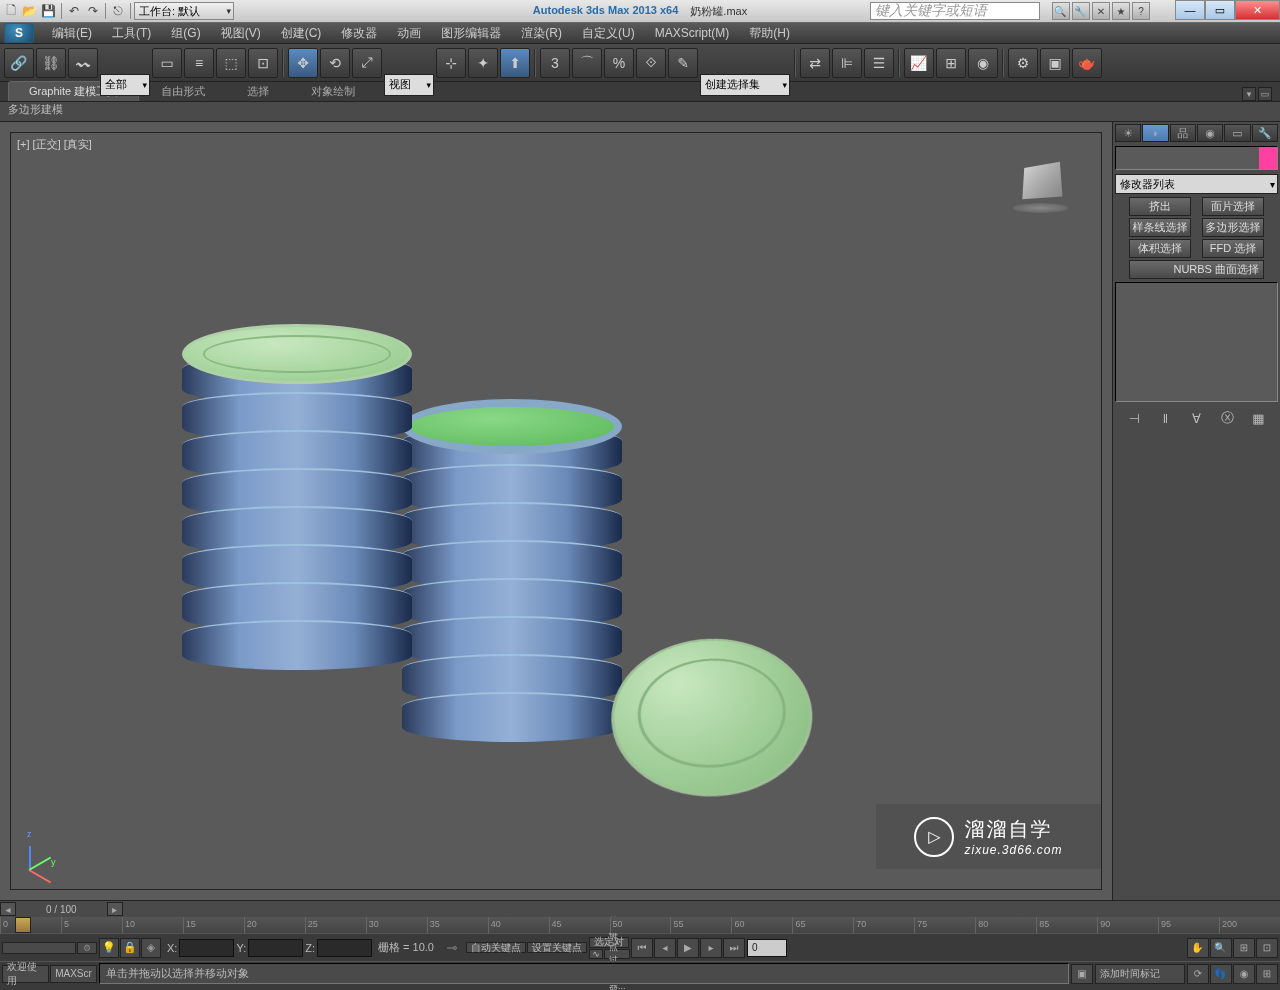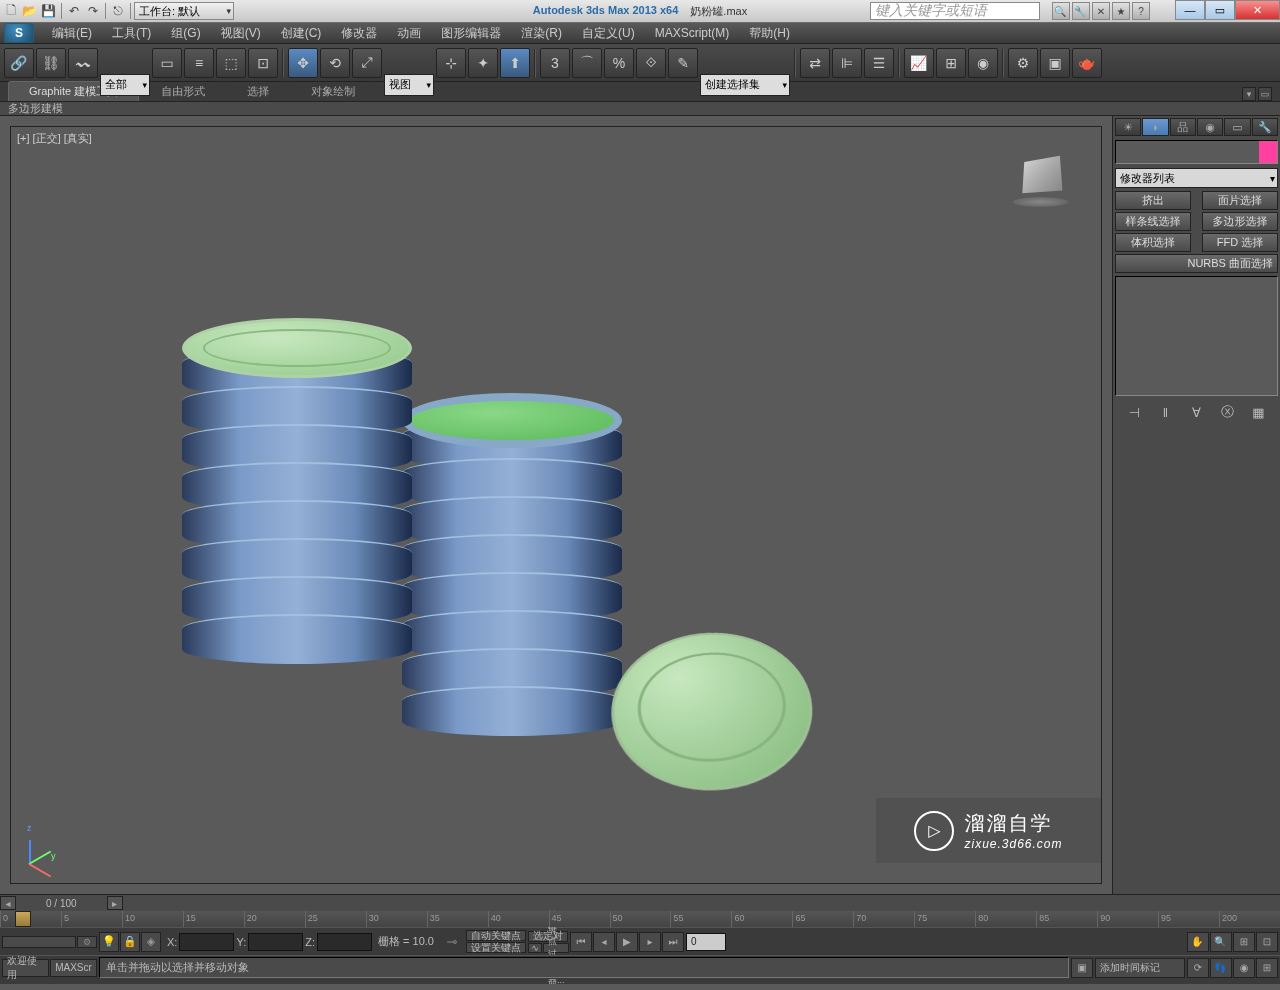--- a/index.html
+++ b/index.html
@@ -38,21 +38,21 @@
     .tool-sep { width: 2px; height: 28px; background: #2a2a2a; border-right: 1px solid #5a5a5a; margin: 0 2px; }
     
     
     .ribbon-tabs { height: 20px; background: #3a3a3a; display: flex; align-items: flex-end; padding-left: 8px; gap: 2px; border-bottom: 1px solid #222; }
     .ribbon-tab { padding: 2px 20px; font-size: 11px; color: #aaa; background: #3a3a3a; border-radius: 3px 3px 0 0; }
     .ribbon-tab.active { background: #555; color: #ddd; border: 1px solid #666; border-bottom: none; }
     .ribbon-dd { margin-left: auto; margin-right: 8px; display: flex; gap: 2px; }
     .ribbon-dd-btn { width: 14px; height: 14px; background: #444; border: 1px solid #222; display: flex; align-items: center; justify-content: center; font-size: 9px; color: #aaa; }
     
     
-    .ribbon-content { height: 14px; background: #4a4a4a; display: flex; align-items: center; padding: 0 8px; border-bottom: 1px solid #222; }
+    .ribbon-content { height: 20px; background: #4a4a4a; display: flex; padding: 0 8px; border-bottom: 1px solid #222; }
     .ribbon-label { font-size: 11px; color: #bbb; }
     
     
     .main-area { display: flex; height: calc(100% - 22px - 22px - 38px - 20px - 20px - 90px); }
     
     
     .viewport { flex: 1; background: #5a5a5a; position: relative; border: 1px solid #222; margin: 10px; }
     .viewport-label { position: absolute; top: 4px; left: 6px; color: #ccc; font-size: 11px; }
     .viewcube { position: absolute; top: 30px; right: 30px; width: 60px; height: 50px; }
     .viewcube-cube { width: 40px; height: 35px; background: linear-gradient(135deg, #d0d0d0, #888); position: relative; transform: perspective(100px) rotateX(20deg) rotateY(-20deg); margin: auto; }
@@ -84,21 +84,21 @@
     
     
     .command-panel { width: 168px; background: #4a4a4a; border-left: 1px solid #222; display: flex; flex-direction: column; }
     .cp-tabs { display: flex; height: 22px; gap: 1px; padding: 2px; }
     .cp-tab { flex: 1; background: linear-gradient(to bottom, #555, #3a3a3a); border: 1px solid #222; display: flex; align-items: center; justify-content: center; font-size: 11px; color: #aaa; }
     .cp-tab.active { background: linear-gradient(to bottom, #6a9ad0, #4a7ab0); }
     .cp-slot { height: 24px; background: #5a5a5a; margin: 2px; border: 1px inset #333; display: flex; }
     .cp-color { width: 18px; background: #ff40a0; margin-left: auto; }
     .cp-dropdown { height: 20px; background: #d8d8d8; margin: 2px; border: 1px solid #222; font-size: 11px; display: flex; align-items: center; padding: 0 4px; position: relative; }
     .cp-dropdown::after { content: "▾"; position: absolute; right: 2px; font-size: 10px; }
-    .cp-btn-row { display: flex; gap: 11px; padding: 1px 2px; }
+    .cp-btn-row { display: flex; gap: 11px; padding: 1px 16px; }
     .cp-btn { flex: 1; height: 19px; background: linear-gradient(to bottom, #6a6a6a, #4a4a4a); border: 1px solid #222; font-size: 11px; color: #ddd; display: flex; align-items: center; justify-content: center; }
     .cp-stack { height: 120px; background: #5a5a5a; margin: 2px; border: 1px inset #333; }
     .cp-icon-row { display: flex; gap: 4px; padding: 4px 8px; justify-content: space-around; }
     .cp-icon { width: 20px; height: 20px; color: #bbb; font-size: 13px; display: flex; align-items: center; justify-content: center; }
     .cp-rest { flex: 1; background: #4a4a4a; }
     
     
     .bottom-area { height: 90px; background: #3a3a3a; border-top: 1px solid #222; display: flex; flex-direction: column; }
     .timeline-row { height: 16px; display: flex; align-items: center; background: #4a4a4a; font-size: 10px; }
     .tl-nav { width: 16px; height: 14px; background: #555; border: 1px solid #222; display: flex; align-items: center; justify-content: center; color: #aaa; }
@@ -363,21 +363,21 @@
     <div class="coord-group">
       <span class="coord-label">X:</span>
       <div class="coord-input"></div>
       <span class="coord-label">Y:</span>
       <div class="coord-input"></div>
       <span class="coord-label">Z:</span>
       <div class="coord-input"></div>
     </div>
     <span class="grid-text">栅格 = 10.0</span>
     <div style="width:24px;height:20px;color:#888;display:flex;align-items:center;justify-content:center;font-size:13px">⊸</div>
-    <div style="display:flex;flex-direction:column;gap:1px">
+    <div style="display:flex;flex-direction:row;gap:1px">
       <div class="anim-btn" style="height:11px;font-size:10px">自动关键点</div>
       <div class="anim-btn" style="height:11px;font-size:10px">设置关键点</div>
     </div>
     <div style="display:flex;flex-direction:column;gap:1px;width:40px">
       <div class="anim-btn" style="height:11px;font-size:10px">选定对</div>
       <div style="display:flex;gap:1px">
         <div class="anim-btn" style="height:10px;width:14px;font-size:9px">∿</div>
         <div class="anim-btn" style="height:10px;flex:1;font-size:9px">关键点过滤器...</div>
       </div>
     </div>

